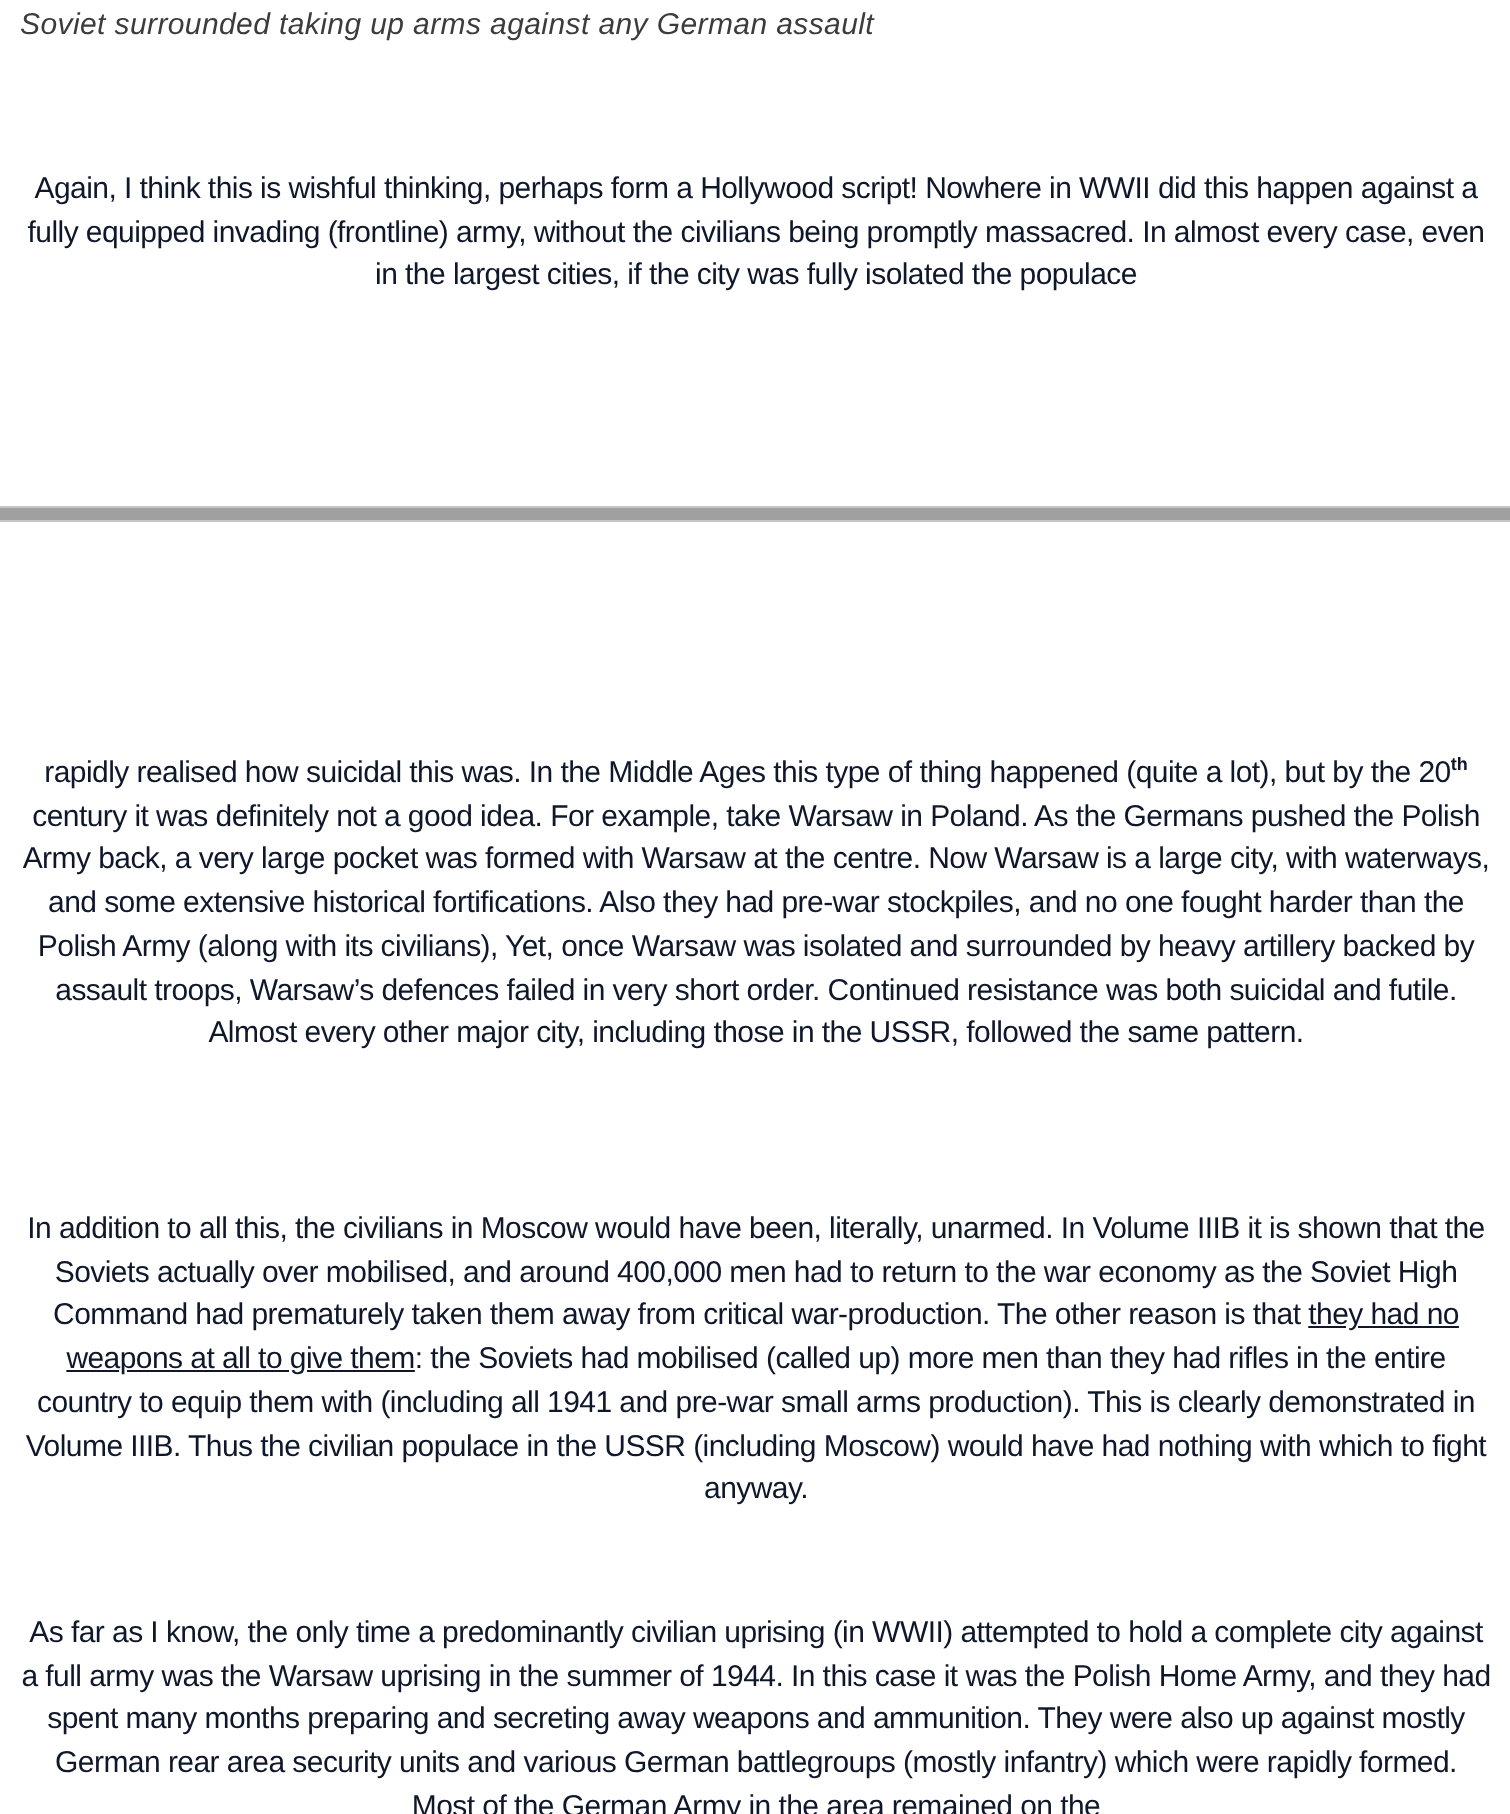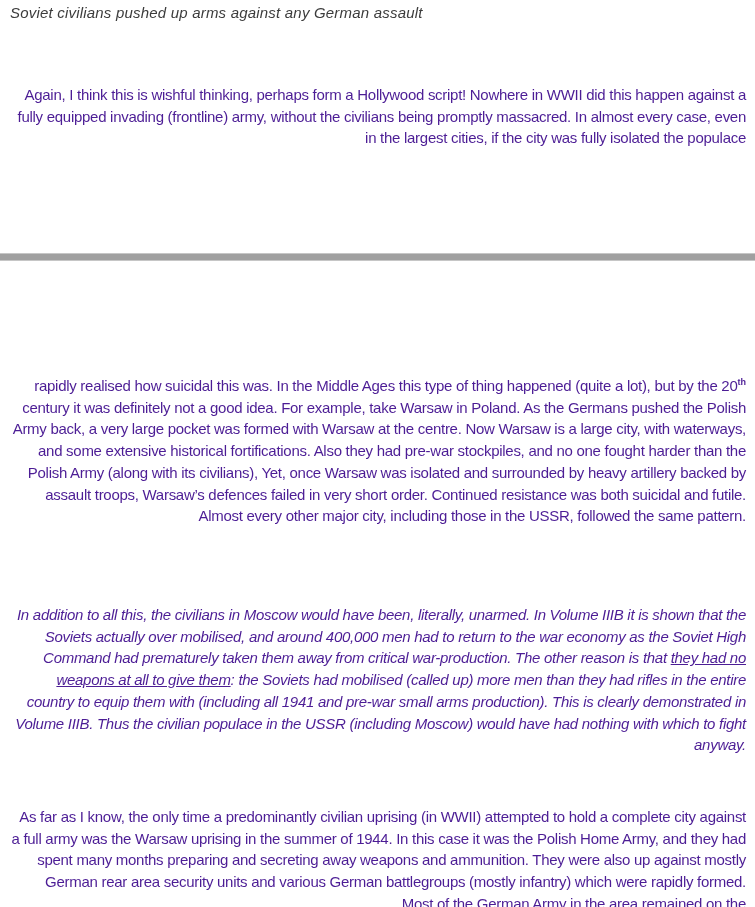--- a/index.html
+++ b/index.html
@@ -21,26 +21,26 @@
     color: #3c3c3c;
     letter-spacing: 0.2px;
   }
   .para {
     position: absolute;
     left: 10px;
     width: 736px;
     font-size: 15px;
     letter-spacing: -0.28px;
     line-height: 21.7px;
-    color: #4c1d95;
-    text-align: right;
+    color: #0f172a;
+    text-align: center;
   }
   #para-0 { top: 84px; }
   #para-1 { top: 372px; }
-  #para-2 { top: 604px; font-style: italic; }
+  #para-2 { top: 604px; }
   #para-3 { top: 806px; }
   .page-divider {
     position: absolute;
     top: 253px;
     left: 0;
     width: 755px;
     height: 8px;
     background: #a0a0a0;
     border-top: 1px solid #c6c6c6;
     border-bottom: 1px solid #c6c6c6;
@@ -52,21 +52,21 @@
     font-weight: bold;
   }
   .seg-underline {
     text-decoration: underline;
   }
 </style>
 </head>
 <body>
 
 <div>
-  <h1 class="heading">Soviet civilians pushed up arms against any German assault</h1>
+  <h1 class="heading">Soviet surrounded taking up arms against any German assault</h1>
 
   <div class="para" id="para-0"><span class="seg-normal">Again, I think this is wishful thinking, perhaps form a Hollywood script! Nowhere in WWII did this happen against a fully equipped invading (frontline) army, without the civilians being promptly massacred. In almost every case, even in the largest cities, if the city was fully isolated the populace</span></div>
 
   <div class="page-divider"></div>
 
   <div class="para" id="para-1"><span class="seg-normal">rapidly realised how suicidal this was. In the Middle Ages this type of thing happened (quite a lot), but by the 20</span><span class="seg-superscript">th</span><span class="seg-normal"> century it was definitely not a good idea. For example, take Warsaw in Poland. As the Germans pushed the Polish Army back, a very large pocket was formed with Warsaw at the centre. Now Warsaw is a large city, with waterways, and some extensive historical fortifications. Also they had pre-war stockpiles, and no one fought harder than the Polish Army (along with its civilians), Yet, once Warsaw was isolated and surrounded by heavy artillery backed by assault troops, Warsaw’s defences failed in very short order. Continued resistance was both suicidal and futile. Almost every other major city, including those in the USSR, followed the same pattern.</span></div>
 
   <div class="para" id="para-2"><span class="seg-normal">In addition to all this, the civilians in Moscow would have been, literally, unarmed. In Volume IIIB it is shown that the Soviets actually over mobilised, and around 400,000 men had to return to the war economy as the Soviet High Command had prematurely taken them away from critical war-production. The other reason is that </span><span class="seg-underline">they had no weapons at all to give them</span><span class="seg-normal">: the Soviets had mobilised (called up) more men than they had rifles in the entire country to equip them with (including all 1941 and pre-war small arms production). This is clearly demonstrated in Volume IIIB. Thus the civilian populace in the USSR (including Moscow) would have had nothing with which to fight anyway.</span></div>
 
   <div class="para" id="para-3"><span class="seg-normal">As far as I know, the only time a predominantly civilian uprising (in WWII) attempted to hold a complete city against a full army was the Warsaw uprising in the summer of 1944. In this case it was the Polish Home Army, and they had spent many months preparing and secreting away weapons and ammunition. They were also up against mostly German rear area security units and various German battlegroups (mostly infantry) which were rapidly formed. Most of the German Army in the area remained on the</span></div>

